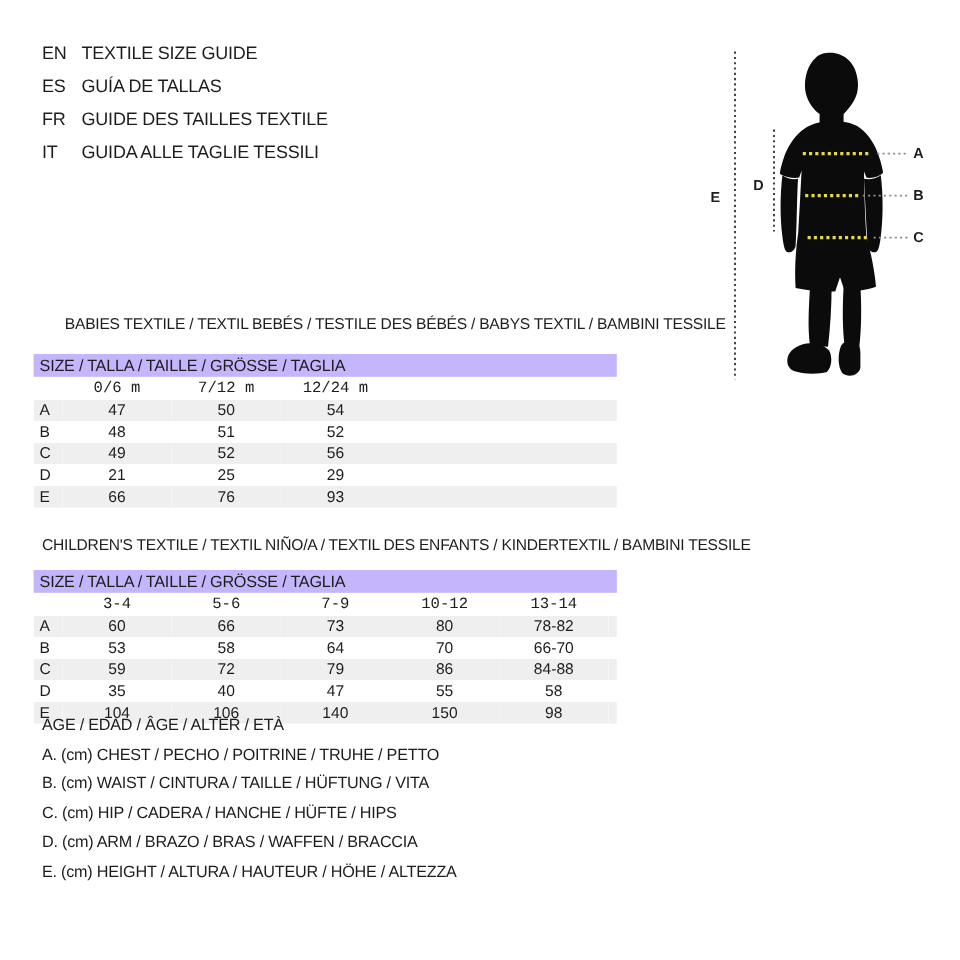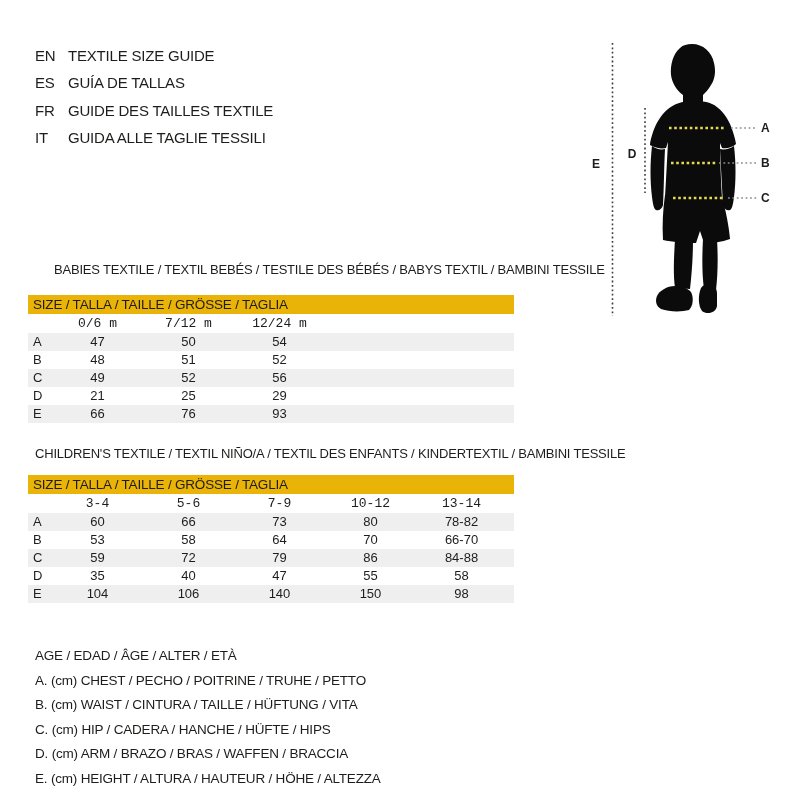--- a/index.html
+++ b/index.html
@@ -5,38 +5,38 @@
   html,body{margin:0;padding:0;}
   body{
     width:800px;height:800px;position:relative;overflow:hidden;
     background:#ffffff;
     font-family:"Liberation Sans", sans-serif;
     color:#1d1d1b;
     -webkit-font-smoothing:antialiased;
   }
   
   .langs{position:absolute;left:35px;top:36px;}
-  .lang-row{display:flex;height:27.5px;align-items:flex-end;font-size:15px;letter-spacing:-0.2px;}
+  .lang-row{display:flex;height:27.5px;align-items:flex-start;font-size:15px;letter-spacing:-0.2px;}
   .lang-code{width:33px;flex:0 0 33px;}
   
   .section-title{position:absolute;left:35px;font-size:13px;line-height:16px;letter-spacing:-0.2px;white-space:nowrap;}
   #babies-title{top:262px;margin-left:19px;}
   #children-title{top:446px;}
   
   .size-table-wrap{position:absolute;left:28px;width:486px;}
   #babies-table-wrap{top:295px;}
   #children-table-wrap{top:475px;}
-  .size-header{height:19px;line-height:19px;background:#eab308;padding-left:5px;font-size:13.5px;letter-spacing:-0.2px;white-space:nowrap;overflow:hidden;}
+  .size-header{height:19px;line-height:19px;background:#c4b5fd;padding-left:5px;font-size:13.5px;letter-spacing:-0.2px;white-space:nowrap;overflow:hidden;}
   table.size-table{border-collapse:collapse;table-layout:fixed;width:486px;font-size:13px;}
   table.size-table td{padding:0;height:18px;line-height:18px;text-align:center;white-space:nowrap;overflow:hidden;}
   table.size-table tr.cols-row td{height:19px;line-height:19px;font-family:Liberation Mono, monospace;}
   table.size-table td.rowlabel{text-align:left;padding-left:5px;}
   table.size-table tr.stripe{background:#efefef;}
   
-  .legend{position:absolute;left:35px;top:644px;}
+  .legend{position:absolute;left:35px;top:592px;}
   .legend-line{height:24.5px;line-height:24.5px;font-size:13.5px;letter-spacing:-0.2px;white-space:nowrap;}
   
   #figure-svg{position:absolute;left:585px;top:25px;width:190px;height:300px;}
   .measure-letter{font-family:"Liberation Sans", sans-serif;font-size:12px;font-weight:bold;fill:#1d1d1b;}
 </style>
 </head>
 <body>
 
 <div class="langs" id="langs">
     <div class="lang-row">

